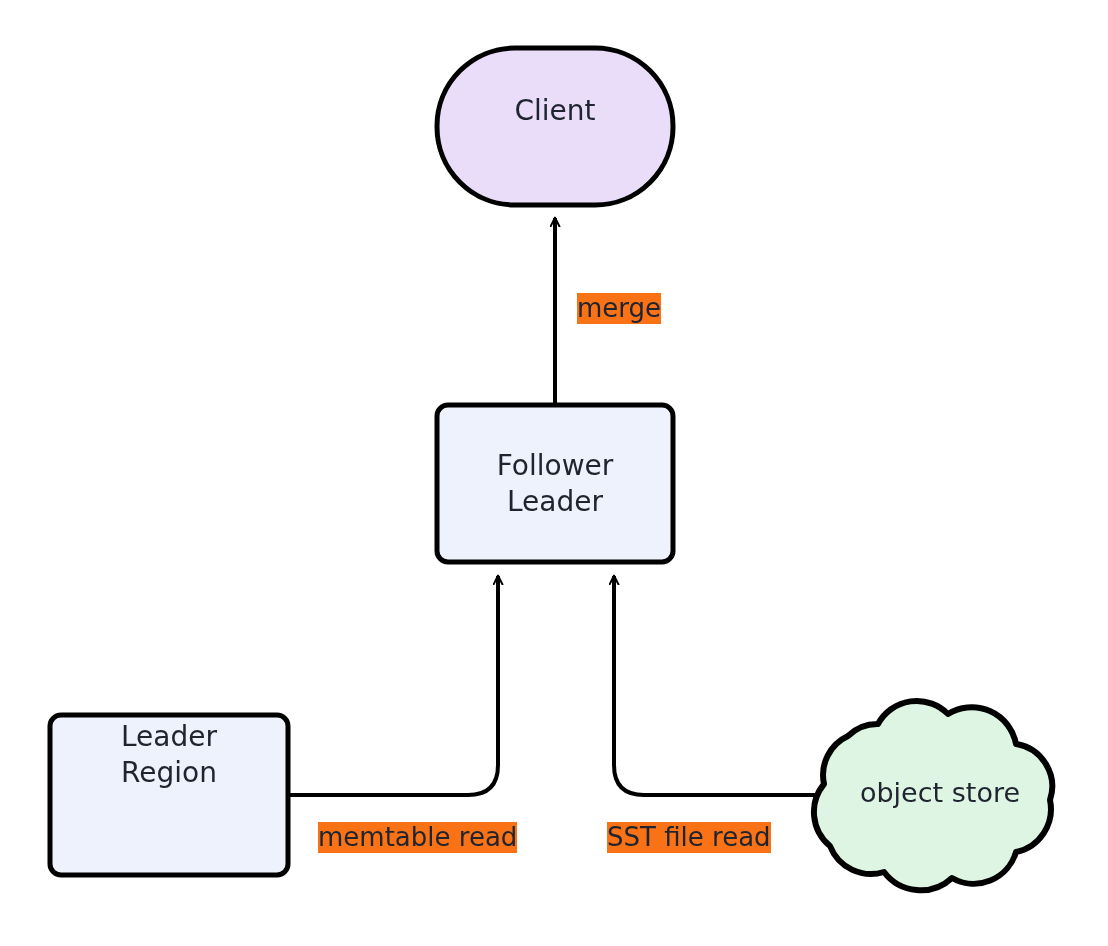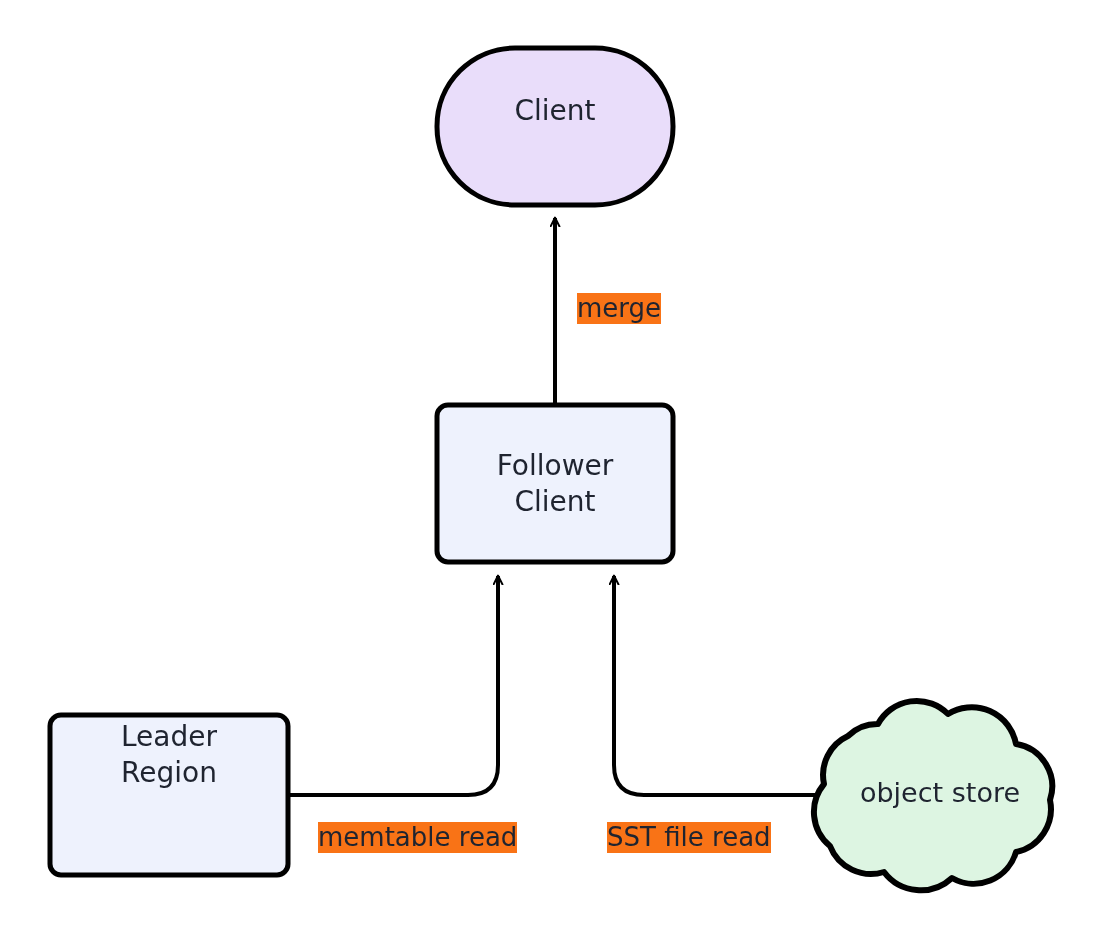--- a/index.html
+++ b/index.html
@@ -83,21 +83,21 @@
              A 44,44 0 0 1 830,846
              A 44,44 0 0 1 824,784
              A 43,43 0 0 1 848,736
              A 42,42 0 0 1 878,724
              Z" fill="#ddf5e2" stroke="#000000" stroke-width="6" stroke-linejoin="round"></path>
   </svg>
 
   <div class="node-label" style="left:437px; top:32px; width:236px; height:157px;">Client</div>
 
   <div class="node-label" style="left:437px; top:405px; width:236px; height:157px;">Follower
-Client</div>
+Leader</div>
 
   <div class="node-label" style="left:50px; top:675px; width:238px; height:160px;">Leader
 Region</div>
 
   <div class="node-label" style="left:818px; top:700px; width:244px; height:186px; font-size:27px;text-align:right;">object store</div>
 
   <div class="edge-label" style="left:577px; top:293px;">merge</div>
 
   <div class="edge-label" style="left:607px; top:822px;">SST file read</div>
 

